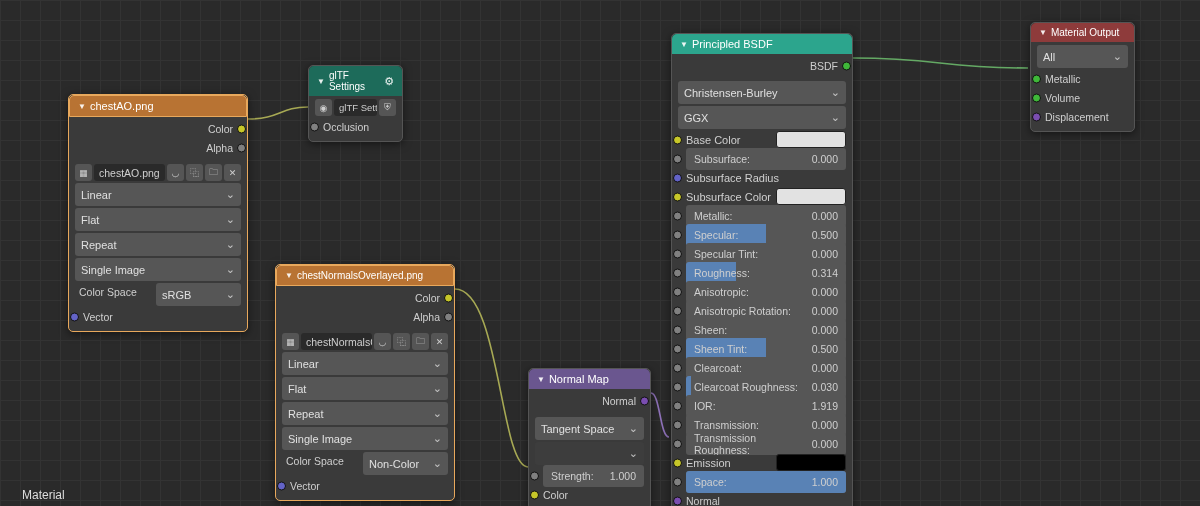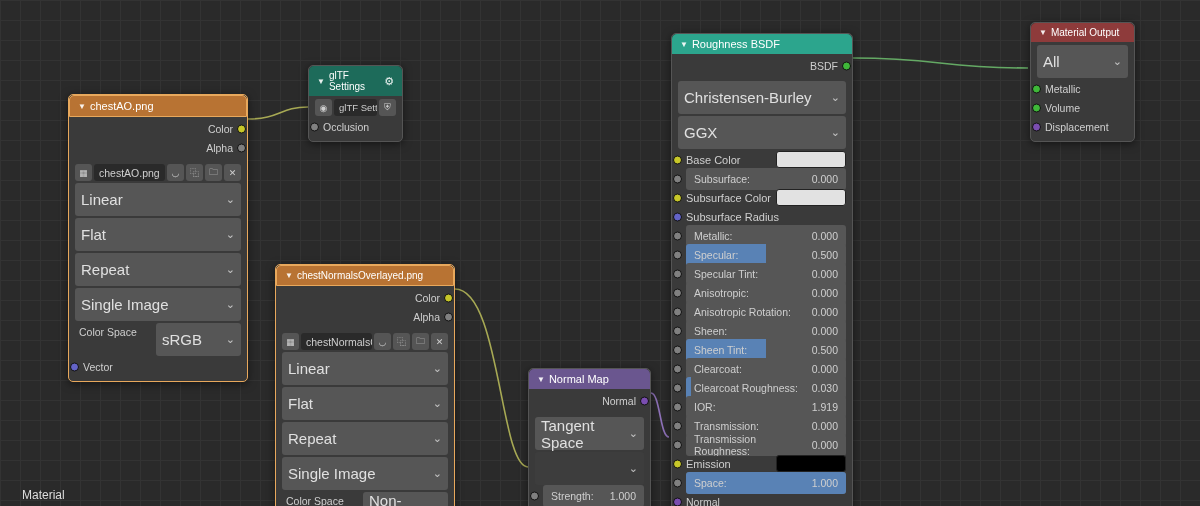--- a/index.html
+++ b/index.html
@@ -72,22 +72,22 @@
   .socket-purple { background: #7a4db0; }
   .socket-blue { background: #6363c7; }
 
   .field {
     background: #565656;
     border-radius: 3px;
     padding: 2px 6px;
     display: flex;
     align-items: center;
     justify-content: space-between;
-    height: 33px;
-    font-size: 15px;
+    height: 23px;
+    font-size: 11px;
     color: #e0e0e0;
   }
   .field-dark { background: #3d3d3d; }
   .field.dropdown::after {
     content: "⌄";
     font-size: 11px;
     opacity: 0.8;
   }
 
   .slider {
@@ -352,21 +352,21 @@
     <div class="row row-left">
       <span class="socket socket-in socket-yellow"></span>
       <span>Color</span>
     </div>
   </div>
 </div>
 
 <div class="node node-thin" style="left:671px; top:33px; width:182px;">
   <div class="node-header hdr-green">
     <span class="tri">▼</span>
-    <span>Roughness BSDF</span>
+    <span>Principled BSDF</span>
   </div>
   <div class="node-body">
     <div class="row row-right">
       <span>BSDF</span>
       <span class="socket socket-out socket-green"></span>
     </div>
     <div style="height:3px"></div>
     <div class="field dropdown">
         <span>Christensen-Burley</span>
       </div>
@@ -380,48 +380,56 @@
       <span class="color-swatch" style="background:#e2e2e2"></span>
     </div>
     <div class="sock-row">
       <span class="socket socket-in socket-gray"></span>
       <div class="slider">
           <span>Subsurface:</span>
           <span>0.000</span>
         </div>
     </div>
     <div class="sock-row">
+      <span class="socket socket-in socket-blue"></span>
+      <span class="label">Subsurface Radius</span>
+    </div>
+    <div class="sock-row">
       <span class="socket socket-in socket-yellow"></span>
       <span class="label">Subsurface Color</span>
       <span class="color-swatch" style="background:#e2e2e2"></span>
     </div>
     <div class="sock-row">
-      <span class="socket socket-in socket-blue"></span>
-      <span class="label">Subsurface Radius</span>
-    </div>
-    <div class="sock-row">
       <span class="socket socket-in socket-gray"></span>
       <div class="slider">
           <span>Metallic:</span>
           <span>0.000</span>
         </div>
     </div>
     <div class="sock-row">
       <span class="socket socket-in socket-gray"></span>
       <div class="slider">
           <div class="fill" style="width:50%"></div>
           <span>Specular:</span>
           <span>0.500</span>
         </div>
     </div>
     <div class="sock-row">
       <span class="socket socket-in socket-gray"></span>
       <div class="slider">
           <span>Specular Tint:</span>
           <span>0.000</span>
+        </div>
+    </div>
+    <div class="sock-row">
+      <span class="socket socket-in socket-gray"></span>
+      <div class="slider">
+          <div class="fill" style="width:31.4%"></div>
+          <span>Roughness:</span>
+          <span>0.314</span>
         </div>
     </div>
     <div class="sock-row">
       <span class="socket socket-in socket-gray"></span>
       <div class="slider">
           <span>Anisotropic:</span>
           <span>0.000</span>
         </div>
     </div>
     <div class="sock-row">

